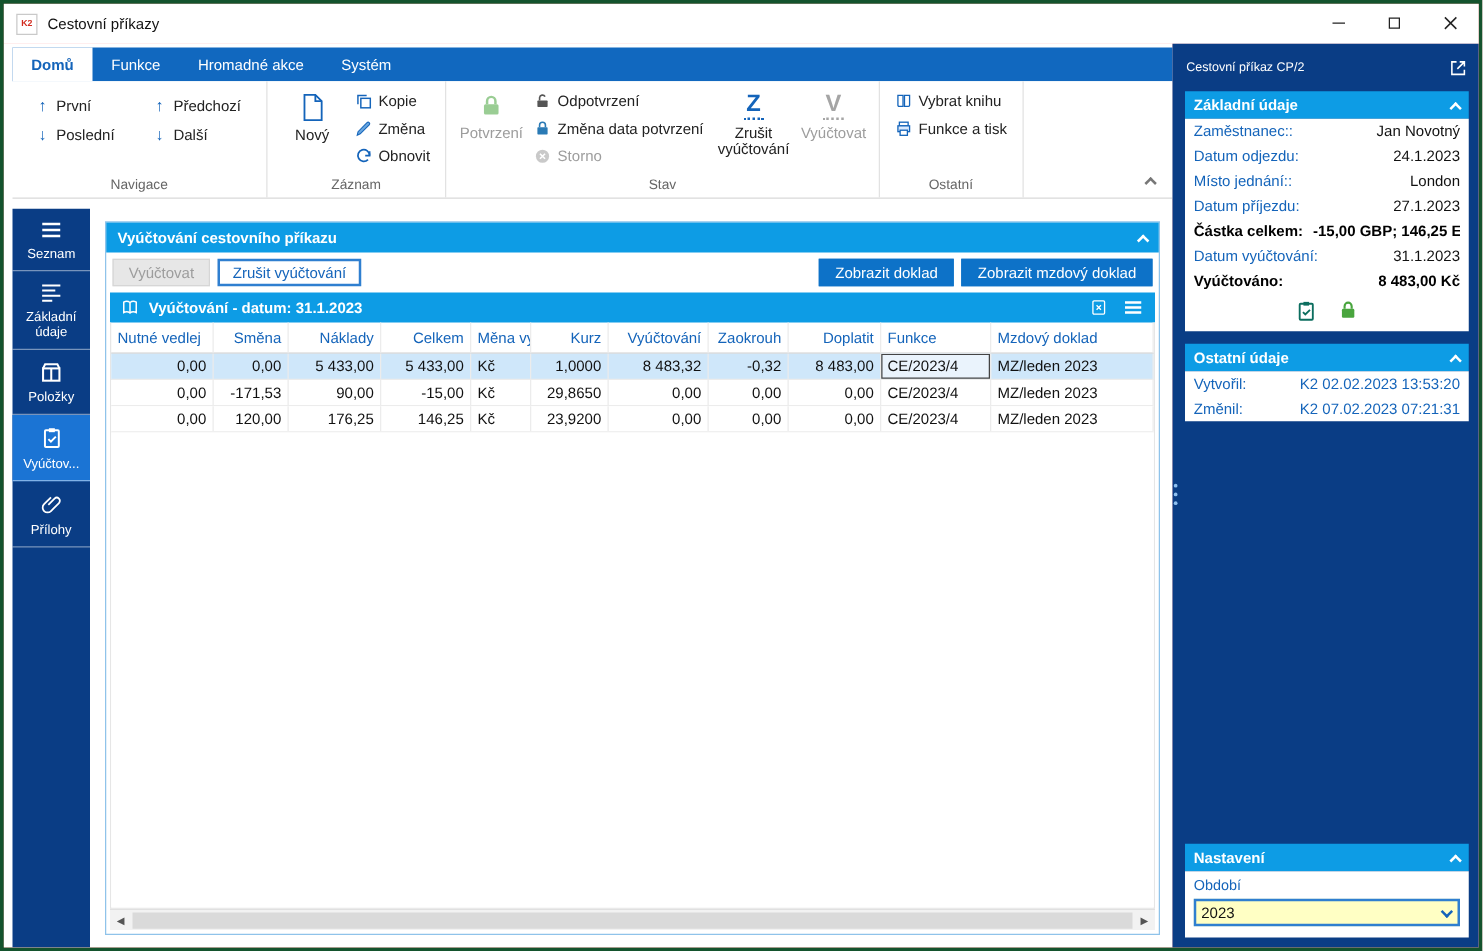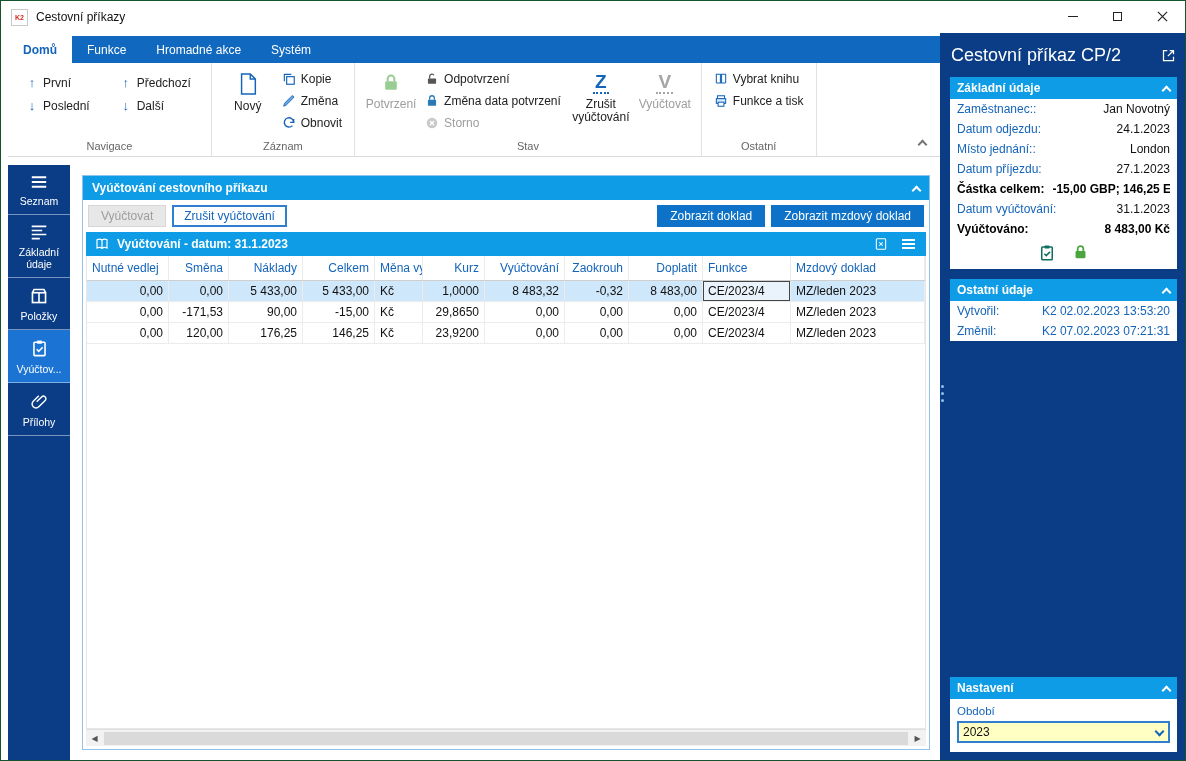--- a/index.html
+++ b/index.html
@@ -1,19 +1,19 @@
 <!DOCTYPE html>
 <html><head>
 <meta charset="utf-8">
 <style>
   * { box-sizing: border-box; }
   html,body { margin:0; padding:0; }
   body { font-family:"Liberation Sans", sans-serif; font-size:12px; color:#111; }
 
-  .window { width:1186px; height:761px; border:1px solid #14532d; background:#fca5a5;
+  .window { width:1186px; height:761px; border:3px solid #14532d; background:#fca5a5;
             display:flex; flex-direction:column; overflow:hidden; }
 
   
   .titlebar { height:32px; flex:0 0 32px; display:flex; align-items:center; background:#fff; padding-left:10px; }
   .app-icon { width:17px; height:17px; background:#fff; border:1px solid #c9c9c9; display:flex; align-items:center; justify-content:center; margin-right:8px; }
   .app-icon-inner { font-size:7px; font-weight:bold; color:#d22a1e; background:#fff; }
   .title-text { font-size:12px; color:#111; }
   .win-controls { margin-left:auto; display:flex; height:32px; }
   .win-btn { width:45px; height:31px; display:flex; align-items:center; justify-content:center; cursor:default; }
   .ic-min { width:10px; height:1px; background:#222; display:inline-block; }
@@ -93,21 +93,21 @@
 
   .hscroll { margin:0 3px 3px; height:17px; flex:0 0 17px; background:#f2f2f2; border-top:1px solid #e0e0e0; display:flex; align-items:center; }
   .sc-arrow { width:17px; text-align:center; font-size:8px; color:#555; cursor:default; }
   .sc-thumb { flex:1; height:13px; background:#dadada; margin:0 1px; }
 
   
   .detail { width:245px; background:#0a3d85; display:flex; flex-direction:column; padding:8px 8px 8px 10px; position:relative; min-height:0; }
   .splitter-dots { position:absolute; left:1px; top:352px; display:flex; flex-direction:column; gap:4px; cursor:default; }
   .splitter-dots i { width:3px; height:3px; border-radius:50%; background:#8fc0f0; }
   .detail-title-row { display:flex; align-items:center; gap:6px; margin:4px 1px 11px; }
-  .detail-title { color:#fff; font-size:18px; flex:1; white-space:nowrap; overflow:hidden; }
+  .detail-title { color:#fff; font-size:10px; flex:1; white-space:nowrap; overflow:hidden; }
   .dsection { margin-bottom:10px; }
   .dsec-header { height:22px; background:#0d9ce5; color:#fff; font-weight:bold; display:flex; align-items:center; padding:0 7px; cursor:default; }
   .dsec-header .hd-chev { margin-left:auto; }
   .dsec-body { background:#fff; }
   .drow { display:flex; justify-content:space-between; align-items:center; gap:8px; padding:3px 7px; min-height:17px; }
   .dlabel { color:#1464ba; white-space:nowrap; }
   .dvalue { color:#111; text-align:right; white-space:nowrap; overflow:hidden; }
   .drow.bold .dlabel, .drow.bold .dvalue { color:#000; font-weight:bold; }
   .dvalue.blue-val { color:#1464ba; }
   .dicons { display:flex; justify-content:center; gap:16px; padding:5px 0 7px; }

